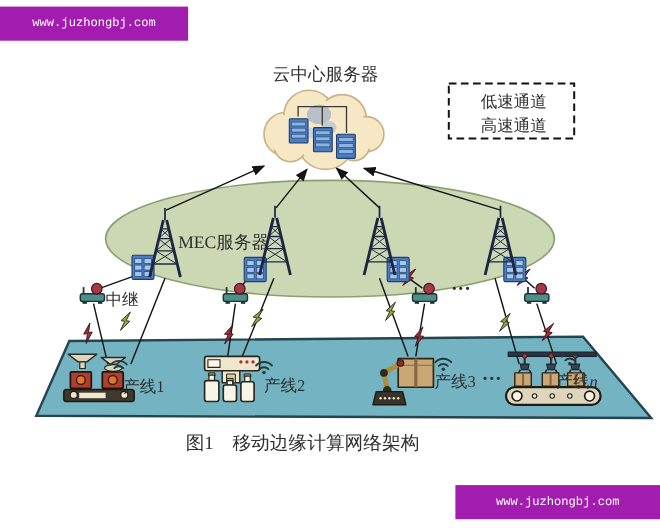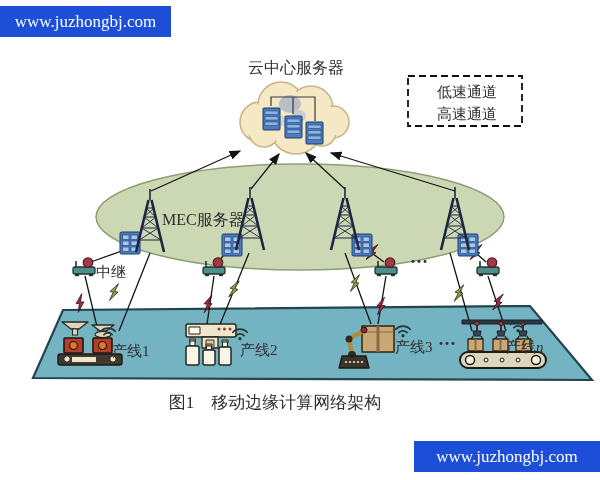--- a/index.html
+++ b/index.html
@@ -1,23 +1,23 @@
 <!DOCTYPE html>
 <html><head>
 <meta charset="utf-8">
 <style>
   html,body{margin:0;padding:0;background:#ffffff;}
   .stage{
     position:relative;width:600px;height:480px;background:#ffffff;overflow:hidden;
     font-family:"Liberation Serif","DejaVu Serif",serif;
   }
   .wm{
-    position:absolute;background:#1d4ed8;color:#ffffff;
-    font-family:Liberation Serif, serif;
-    font-size:17px;display:flex;align-items:center;justify-content:center;
+    position:absolute;background:#a21caf;color:#ffffff;
+    font-family:Liberation Mono, monospace;
+    font-size:11px;display:flex;align-items:center;justify-content:center;
   }
   .wm-tl{left:0;top:6px;width:171px;height:31px;}
   .wm-br{right:0;bottom:8px;width:186px;height:31px;}
   svg{position:absolute;left:0;top:0;}
   text{fill:#2f2f2f;font-family:"Liberation Serif","DejaVu Serif",serif;}
   .lbl{font-size:15px;}
   .lbl-big{font-size:16px;}
   .caption{font-size:17px;}
   .dots{font-size:18px;font-weight:bold;}
   .link{stroke:#141414;stroke-width:1.3;fill:none;}

